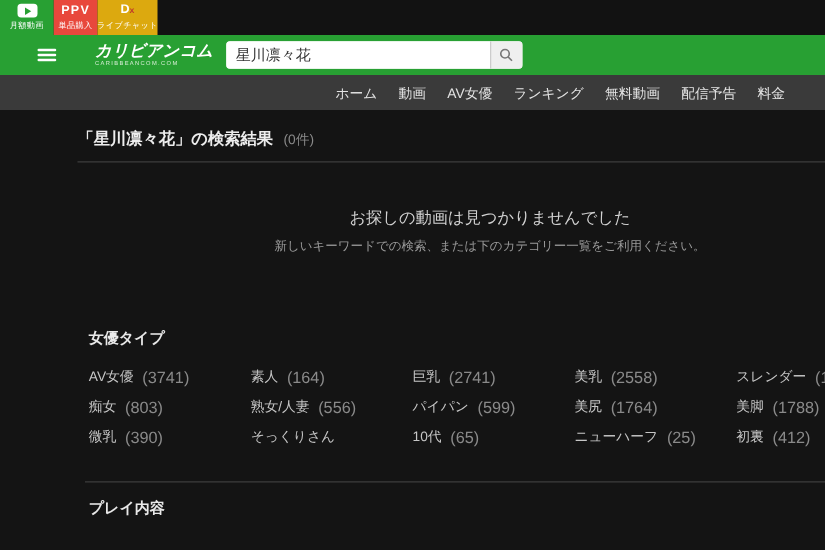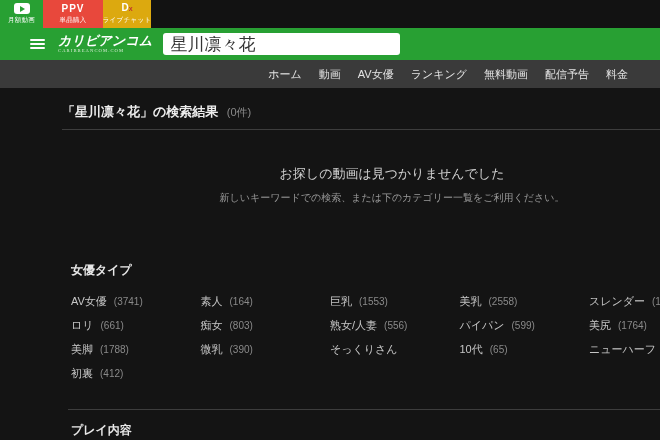--- a/index.html
+++ b/index.html
@@ -4,42 +4,42 @@
 <style>
   * { margin:0; padding:0; box-sizing:border-box; }
   html,body { width:660px; height:440px; overflow:hidden; background:#141414;
     font-family:"Liberation Sans","DejaVu Sans",sans-serif; }
 
   
   .topbar { height:28px; background:#121212; display:flex; align-items:stretch; }
   .tb-btn { display:flex; flex-direction:column; align-items:center; justify-content:center;
     text-decoration:none; cursor:pointer; }
   .tb-btn.monthly { width:43px; background:#28a033; }
-  .tb-btn.ppv { width:60px; background:#e8483c; }
+  .tb-btn.ppv { width:35px; background:#e8483c; }
   .tb-btn.live { width:48px; background:#dca90f; }
   .tb-label { font-size:6.5px; color:#fff; margin-top:2px; letter-spacing:0.3px; white-space:nowrap; }
   .tb-title { font-size:10px; font-weight:bold; color:#fff; letter-spacing:1px; line-height:10px; }
   .play-icon { width:16px; height:11px; background:#fff; border-radius:3px;
     display:flex; align-items:center; justify-content:center; }
   .play-tri { width:0; height:0; border-left:5px solid #28a033;
     border-top:3px solid transparent; border-bottom:3px solid transparent; margin-left:1px; }
   .dx { color:#fff; font-weight:bold; font-size:10px; line-height:10px; }
   .dx-sub { font-size:7px; color:#c0392b; font-weight:bold; }
 
   
   .header { height:32px; background:#28a033; display:flex; align-items:center; }
   .hamburger { margin-left:30px; width:15px; cursor:pointer; }
   .hamburger i { display:block; height:2px; background:#fff; margin:2px 0; border-radius:1px; }
-  .logo { margin-left:13px; cursor:pointer; line-height:1;font-family:Liberation Serif, serif; }
+  .logo { margin-left:31px; cursor:pointer; line-height:1; }
   .logo-title { color:#fff; font-size:13px; font-weight:bold; font-style:italic;
     letter-spacing:0.2px; white-space:nowrap; }
   .logo-sub { color:#d8eed6; font-size:4.6px; letter-spacing:1.1px; margin-top:2px; white-space:nowrap; }
   .search { margin-left:10px; display:flex; width:237px; height:22px; background:#fff;
     border-radius:3px; overflow:hidden; }
-  .search input { flex:1; border:none; outline:none; font-size:17px; color:#333; padding:0 8px;
+  .search input { flex:1; border:none; outline:none; font-size:12px; color:#333; padding:0 8px;
     font-family:inherit; background:#fff; }
   .search button { width:26px; background:#efefef; border:none; border-left:1px solid #ccc;
     cursor:pointer; display:flex; align-items:center; justify-content:center; }
 
   
   .nav { height:28px; background:#3a3a3a; display:flex; align-items:center;
     justify-content:flex-end; padding-right:32px; }
   .nav a { color:#e3e3e3; font-size:11px; text-decoration:none; margin-left:17px;
     cursor:pointer; white-space:nowrap; }
 
@@ -58,21 +58,21 @@
 
   .section-title { color:#e8e8e8; font-size:12px; font-weight:bold; line-height:18px;
     padding-left:9px; }
   .st-actress { margin-top:56px; }
   .st-play { margin-top:11px; }
 
   .cat-grid { margin-top:10px; padding-left:9px; display:grid;
     grid-template-columns:repeat(5,129.5px); grid-auto-rows:24px; }
   .cat { display:flex; align-items:center; text-decoration:none; cursor:pointer; white-space:nowrap; }
   .cat-label { color:#c6c6c6; font-size:11px; }
-  .cat-count { color:#8a8a8a; font-size:10px; margin-left:7px; }
+  .cat-count { color:#8a8a8a; font-size:13px; margin-left:7px; }
 </style>
 </head>
 <body>
 
 <div class="topbar">
   <a class="tb-btn monthly">
     <span class="play-icon">
         <span class="play-tri"></span>
       </span>
     <span class="tb-label">月額動画</span>
@@ -138,35 +138,31 @@
       <a class="cat">
           <span class="cat-label">AV女優</span>
           <span class="cat-count">(3741)</span>
         </a>
       <a class="cat">
           <span class="cat-label">素人</span>
           <span class="cat-count">(164)</span>
         </a>
       <a class="cat">
           <span class="cat-label">巨乳</span>
-          <span class="cat-count">(1553)</span>
+          <span class="cat-count">(2741)</span>
         </a>
       <a class="cat">
           <span class="cat-label">美乳</span>
           <span class="cat-count">(2558)</span>
         </a>
       <a class="cat">
           <span class="cat-label">スレンダー</span>
           <span class="cat-count">(1075)</span>
         </a>
       <a class="cat">
-          <span class="cat-label">ロリ</span>
-          <span class="cat-count">(661)</span>
-        </a>
-      <a class="cat">
           <span class="cat-label">痴女</span>
           <span class="cat-count">(803)</span>
         </a>
       <a class="cat">
           <span class="cat-label">熟女/人妻</span>
           <span class="cat-count">(556)</span>
         </a>
       <a class="cat">
           <span class="cat-label">パイパン</span>
           <span class="cat-count">(599)</span>

